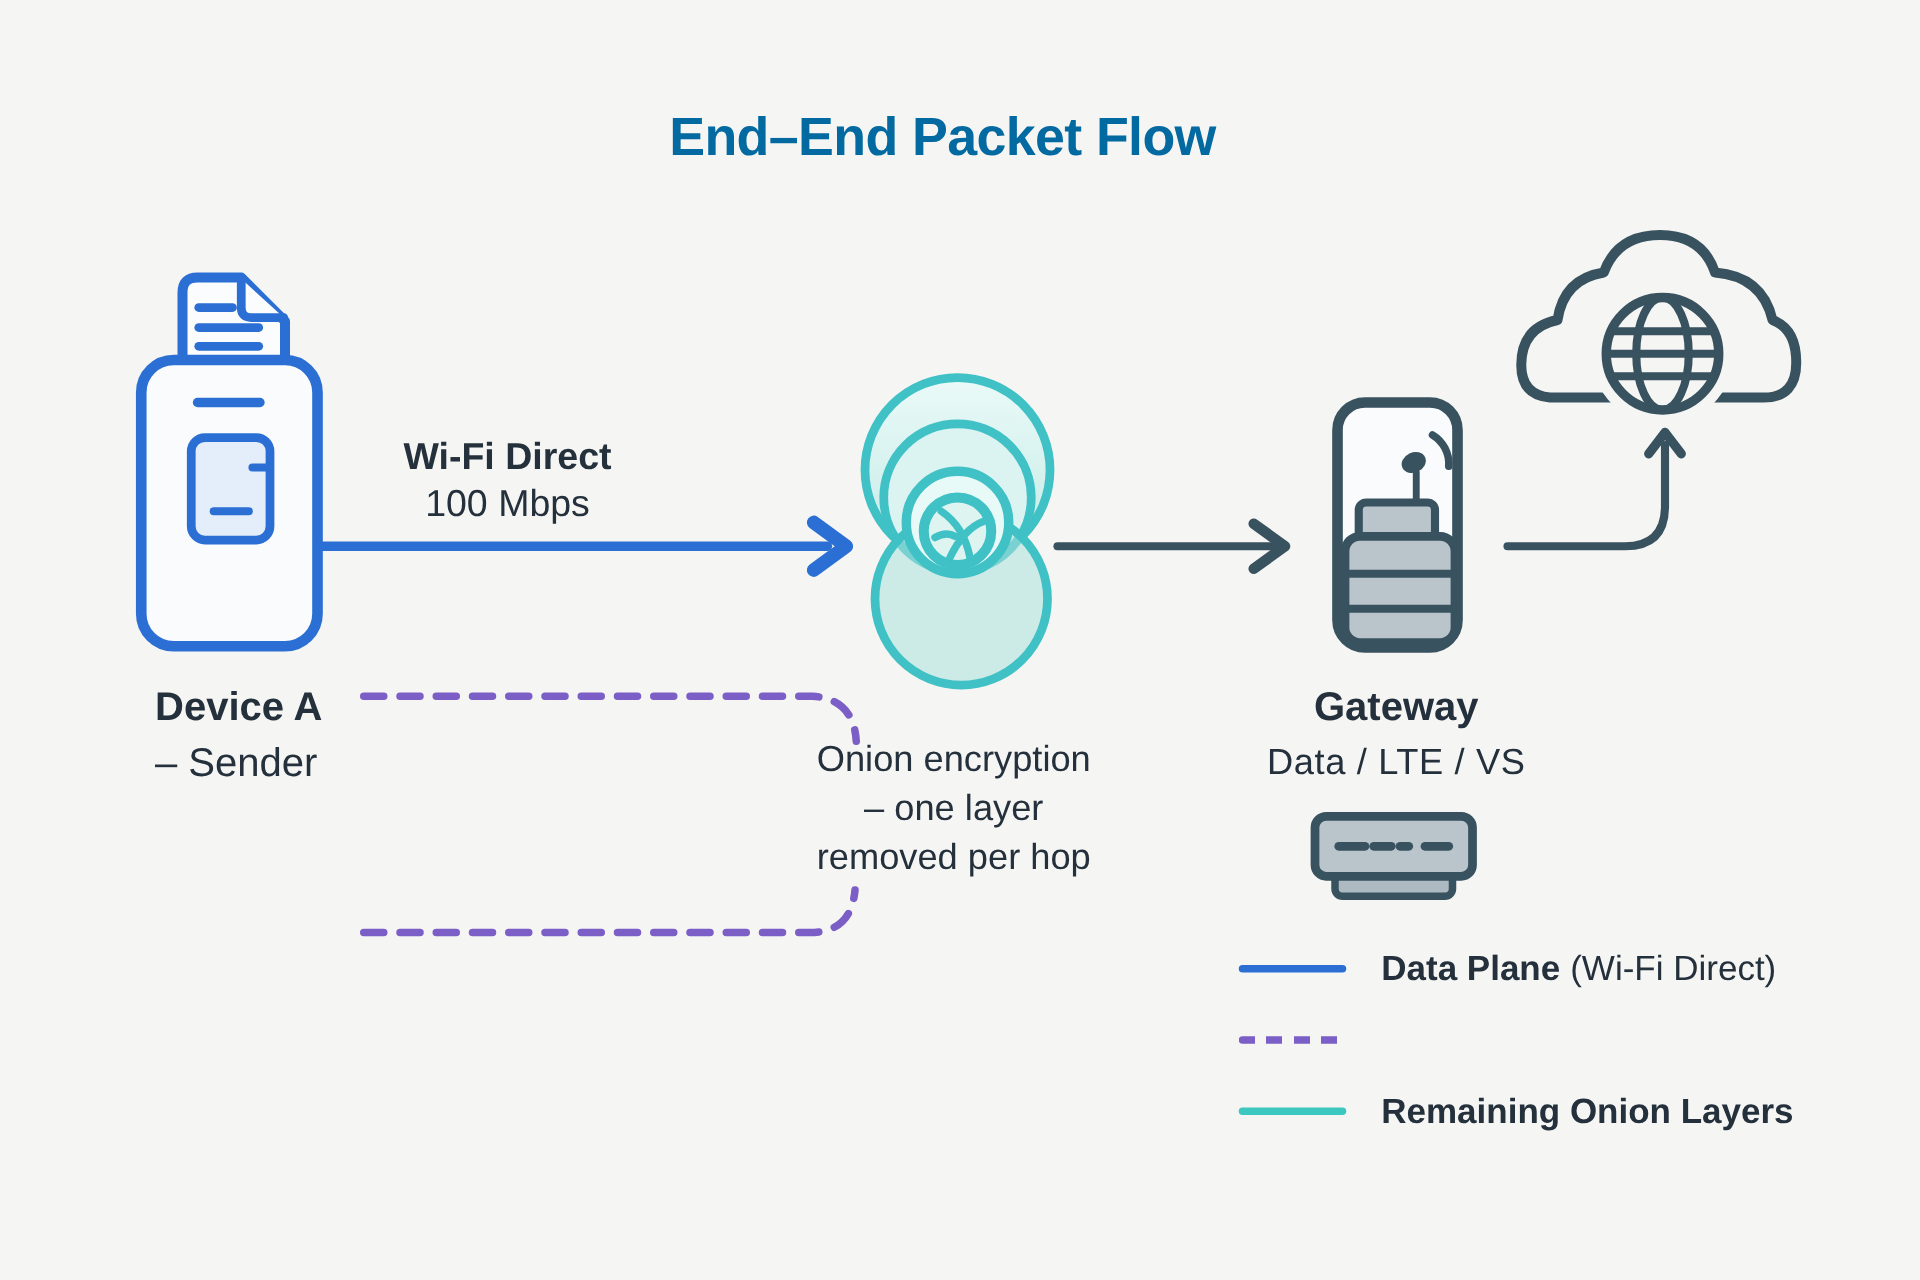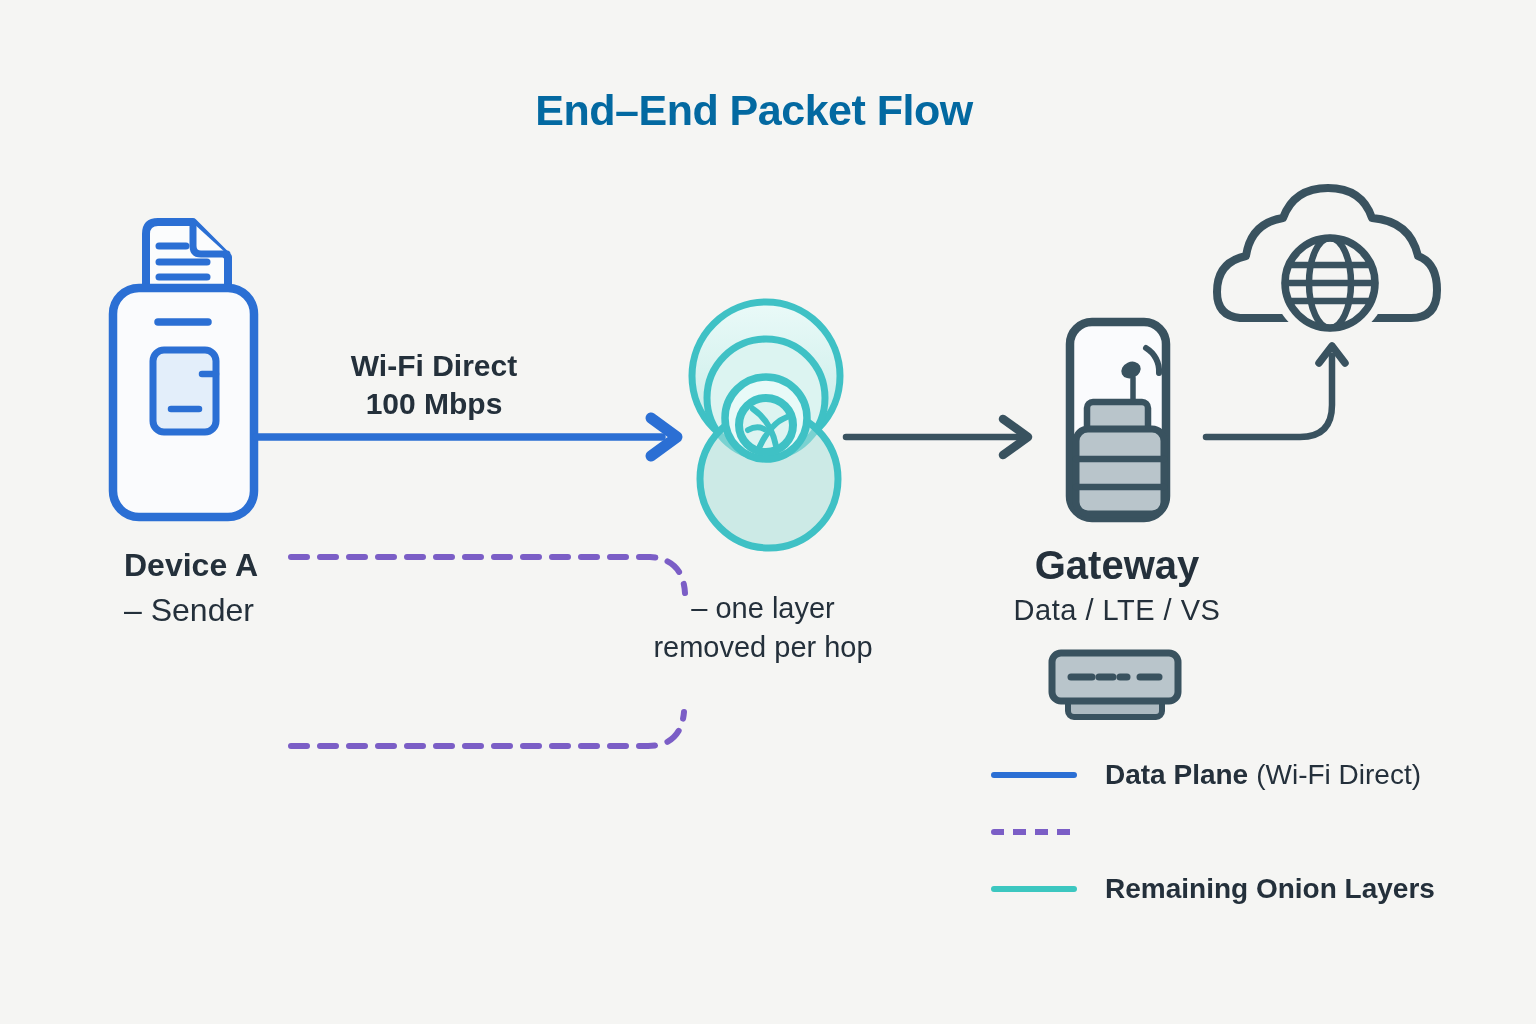--- a/index.html
+++ b/index.html
@@ -14,32 +14,32 @@
   .canvas{position:absolute;inset:0;}
   svg.art{position:absolute;left:0;top:0;}
   .txt{position:absolute;}
 
   .title{
     left:0;width:1508px;top:86px;
     text-align:center;
     font-size:43px;font-weight:700;letter-spacing:-0.5px;
     color:#0369a1;
   }
-  .wifi-label{left:284px;top:347px;width:300px;text-align:center;line-height:38px;font-size:30px;}
+  .wifi-label{left:256px;top:347px;width:300px;text-align:center;line-height:38px;font-size:30px;}
   .wifi-label .l1{font-weight:700;}
-  .wifi-label .l2{font-weight:700;}
+  .wifi-label .l2{font-weight:400;}
 
   .device-label{left:124px;top:543px;font-size:32px;line-height:45px;}
   .device-label .l1{font-weight:600;}
   .device-label .l2{font-weight:400;}
 
   .onion-label{left:610px;top:589px;width:306px;text-align:center;font-size:29px;font-weight:500;line-height:39px;}
 
   .gateway-label{left:967px;top:543px;width:300px;text-align:center;line-height:45px;}
-  .gateway-label .l1{font-size:40px;font-weight:600;}
+  .gateway-label .l1{font-size:32px;font-weight:600;}
   .gateway-label .l2{font-size:29px;font-weight:400;letter-spacing:0.5px;}
 
   .legend{left:991px;top:758px;display:flex;flex-direction:column;gap:23px;justify-content:center;}
   .legend-row{display:flex;align-items:center;height:34px;}
   .legend-swatch{width:86px;height:6px;border-radius:3px;margin-right:28px;flex:0 0 auto;}
   .sw-solid-blue{background:#2b6fd4;}
   .sw-dashed-purple{background:repeating-linear-gradient(90deg,#7b5ec6 0 13px,transparent 13px 22px);border-radius:3px;}
   .sw-solid-teal{background:#3cc7c0;}
   .legend-text{font-size:28px;white-space:nowrap;}
   .legend-text .lbl{font-weight:700;}
@@ -149,20 +149,21 @@
     <div class="l1">Wi-Fi Direct</div>
     <div class="l2">100 Mbps</div>
   </div>
 
   <div class="txt device-label">
     <div class="l1">Device A</div>
     <div class="l2">– Sender</div>
   </div>
 
   <div class="txt onion-label">
+    <div>Onion encryption</div>
     <div>– one layer</div>
     <div>removed per hop</div>
   </div>
 
   <div class="txt gateway-label">
     <div class="l1">Gateway</div>
     <div class="l2">Data / LTE / VS</div>
   </div>
 
   <div class="txt legend">

